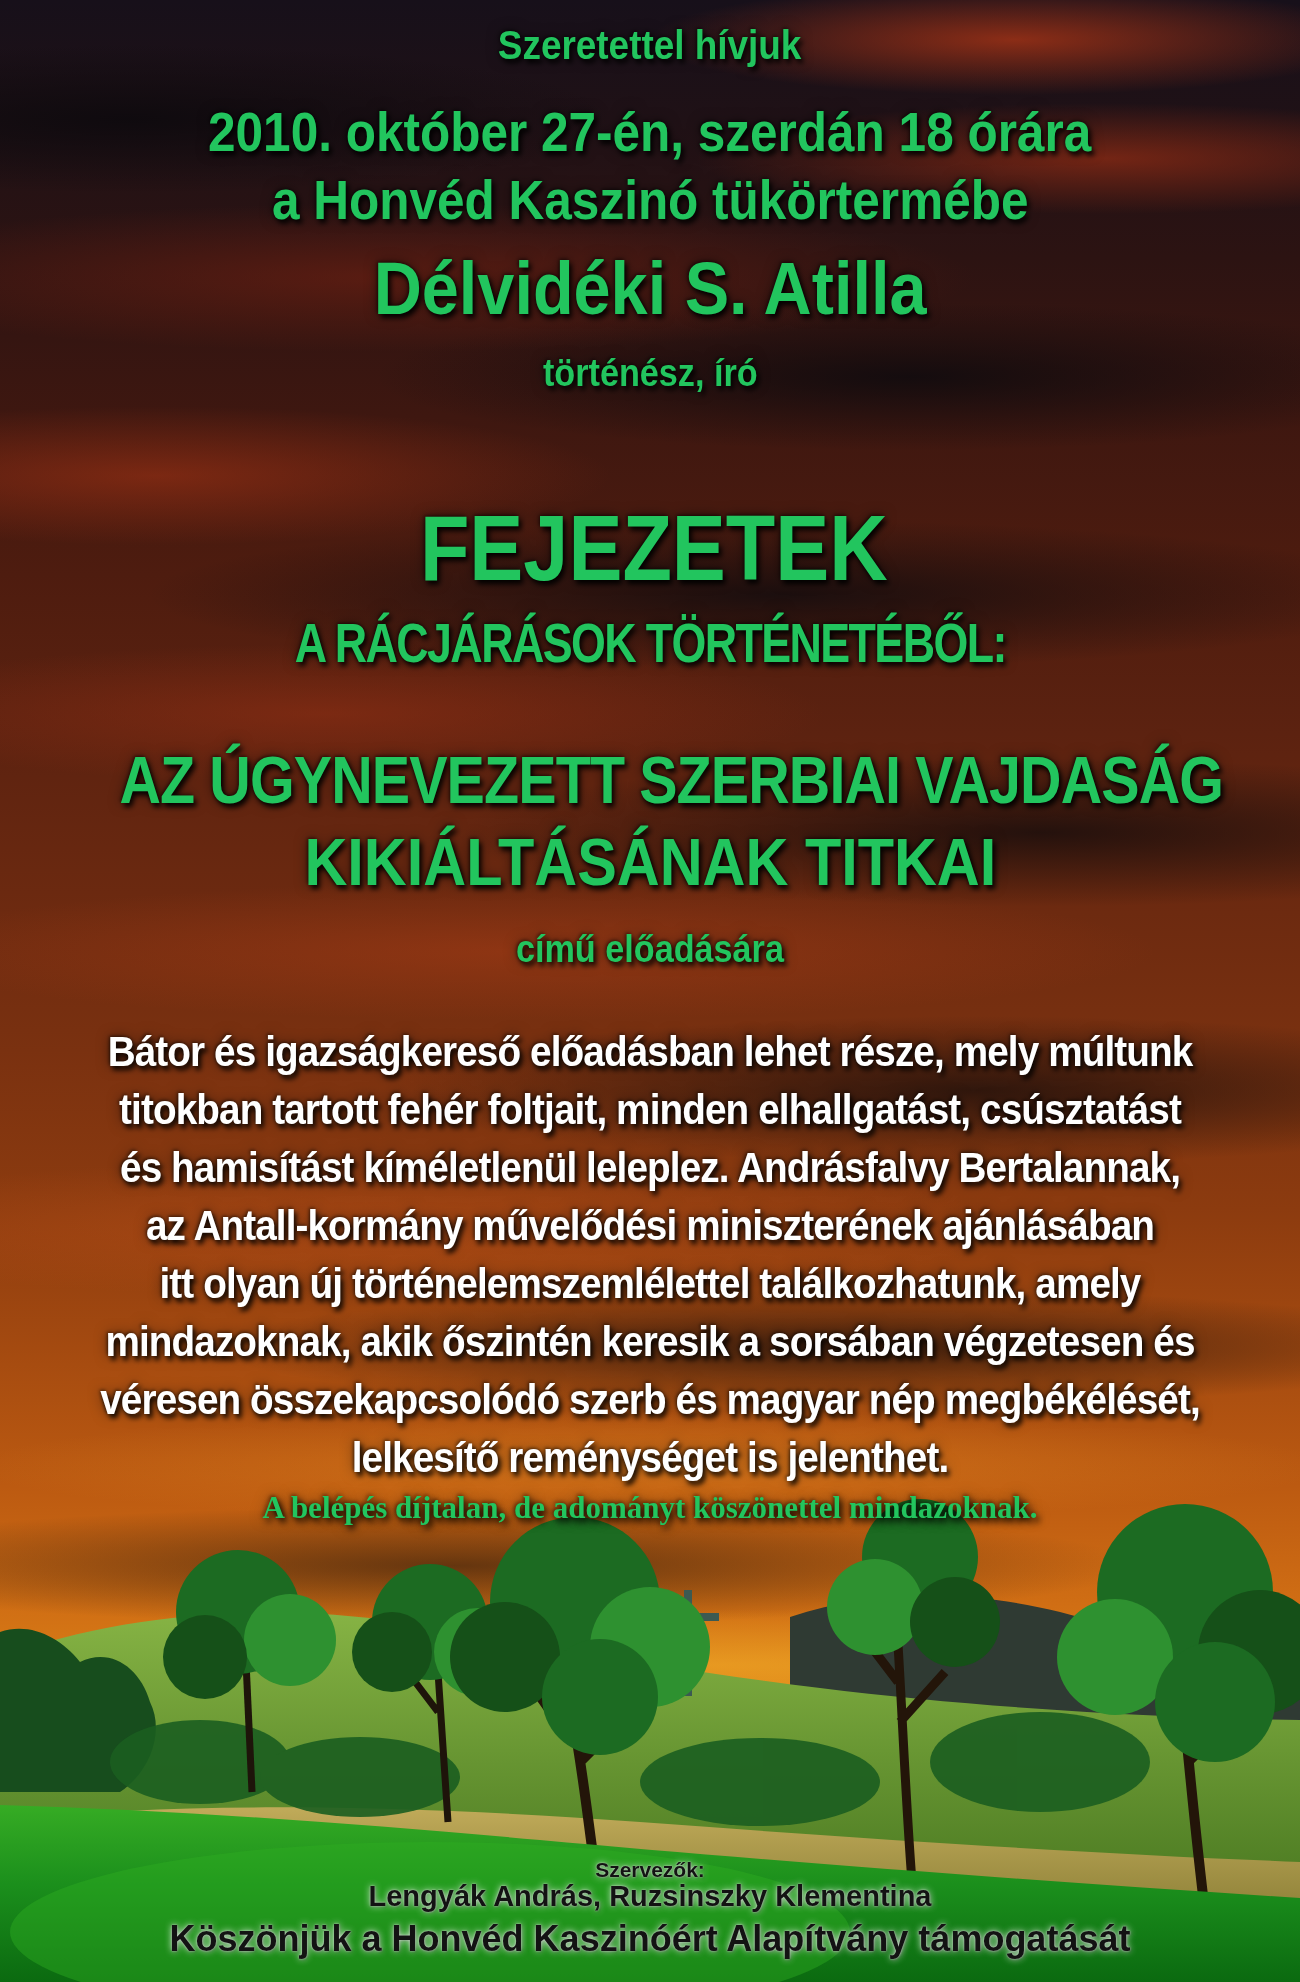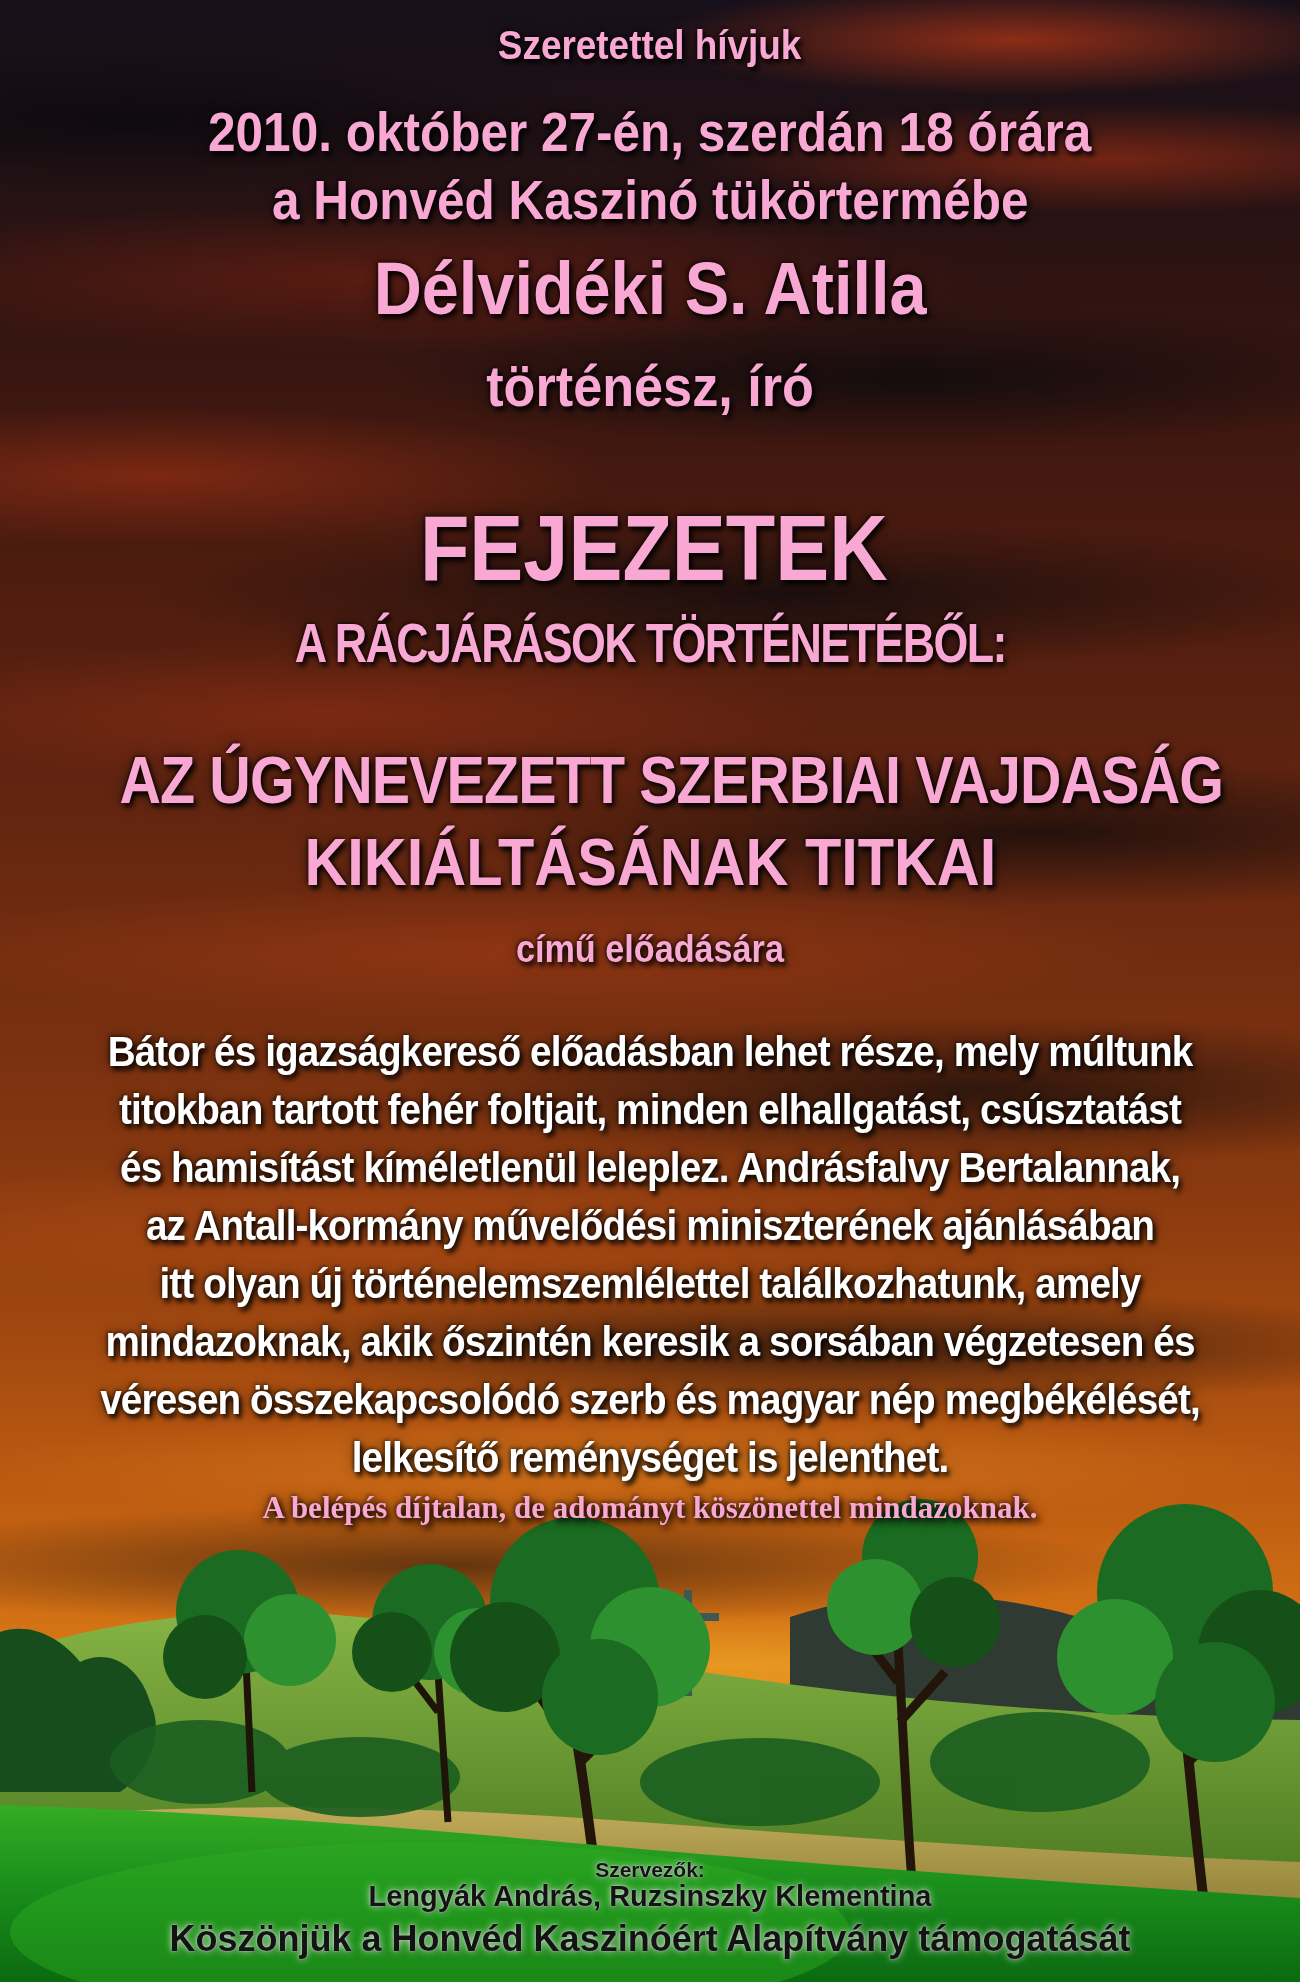--- a/index.html
+++ b/index.html
@@ -38,30 +38,30 @@
       radial-gradient(ellipse 75% 4% at 50% 74%, rgba(224,132,30,.55), transparent 70%),
       radial-gradient(ellipse 70% 4% at 35% 79%, rgba(34,20,12,.60), transparent 75%),
       radial-gradient(ellipse 80% 4% at 55% 84%, rgba(242,172,40,.60), transparent 70%),
       radial-gradient(ellipse 75% 3% at 45% 88%, rgba(46,28,12,.55), transparent 75%),
       radial-gradient(ellipse 85% 3% at 50% 92%, rgba(250,204,62,.55), transparent 70%);
   }
   .landscape{position:absolute;left:0;bottom:0;width:1300px;height:520px;}
   
   .txt{
     position:absolute;left:0;right:0;
-    text-align:center;color:#f9a8d4;font-weight:bold;
+    text-align:center;color:#22c55e;font-weight:bold;
     white-space:nowrap;
     text-shadow:3px 4px 6px rgba(0,0,0,.9), -1px -1px 4px rgba(0,0,0,.6), 0 0 14px rgba(0,0,0,.5);
   }
   .cond{display:inline-block;transform:scaleX(.9);transform-origin:center;}
   .invite        {top:22px;  font-size:41px;}
   .datetime      {top:100px; font-size:55px;}
   .venue         {top:168px; font-size:55px;}
   .speaker       {top:246px; font-size:74px;text-align:center;}
-  .speaker-title {top:352px; font-size:58px;}
+  .speaker-title {top:352px; font-size:38px;}
   .title1        {top:496px; font-size:92px;margin-left:8px;}
   .title1 .cond  {transform:scaleX(.88);}
   .title2        {top:610px; font-size:56px;}
   .title2 .cond  {transform:scaleX(.80);letter-spacing:-2px;}
   .subtitle1     {top:742px; font-size:66px;padding-left:37px;}
   .subtitle1 .cond{transform:scaleX(.87);letter-spacing:-1px;}
   .subtitle2     {top:824px; font-size:66px;}
   .subtitle2 .cond{transform:scaleX(.9);}
   .suffix        {top:928px; font-size:38px;}
   .description{

